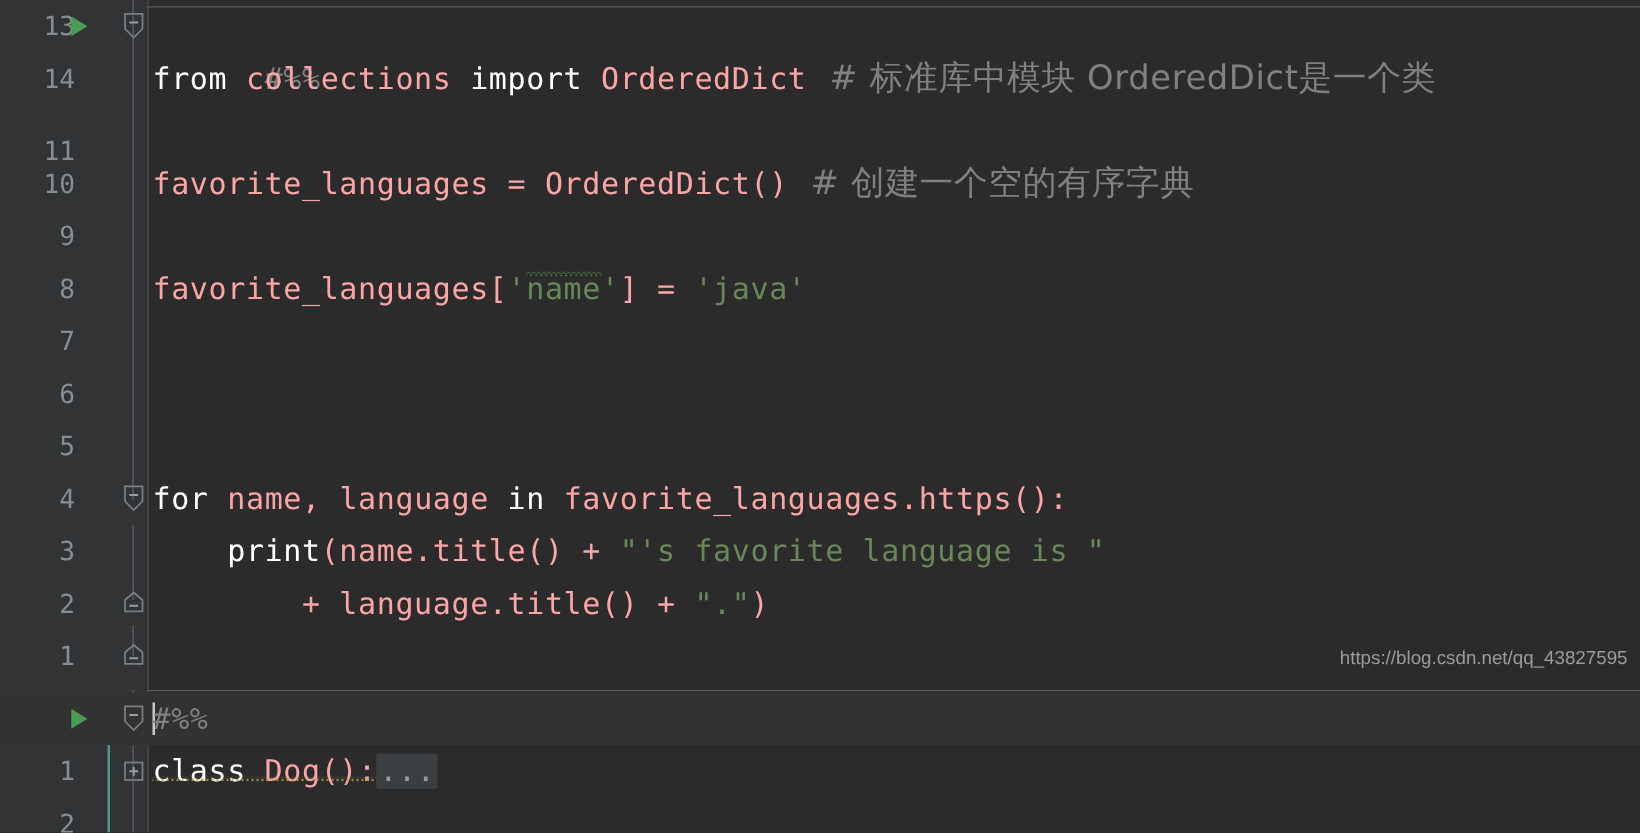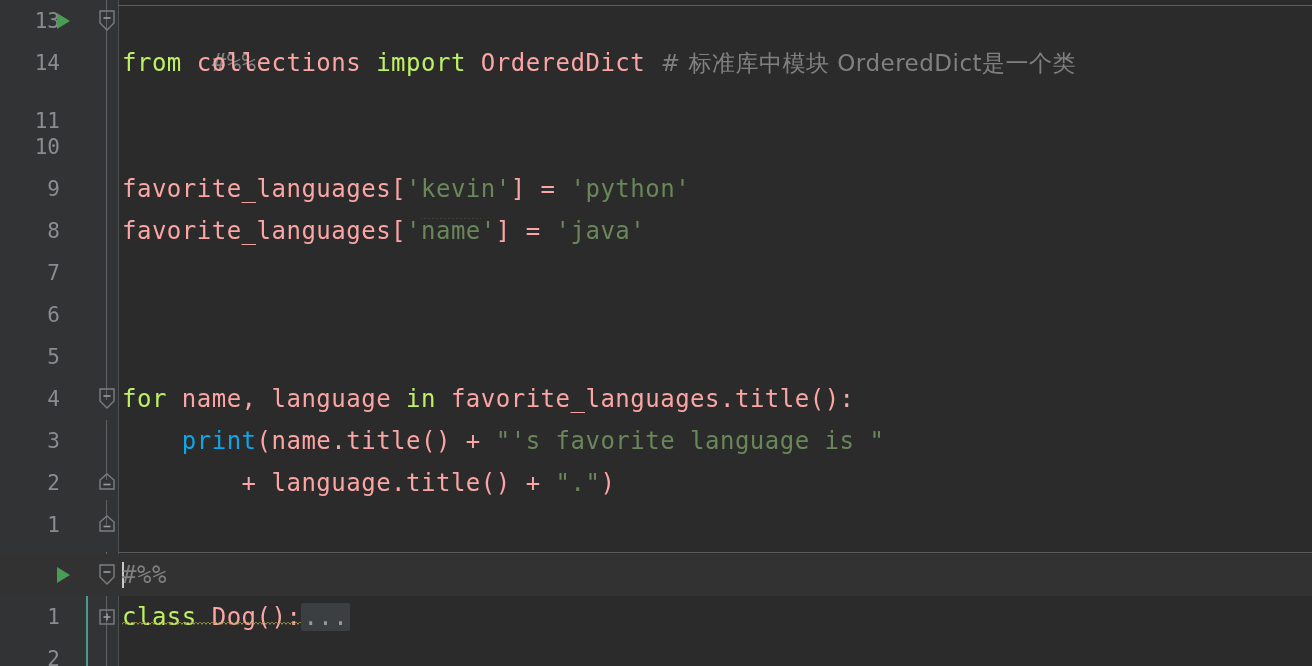--- a/index.html
+++ b/index.html
@@ -51,27 +51,27 @@
   
   .code{
     position:absolute;left:118px;top:0;height:42px;
     line-height:42px;white-space:pre;
     font-size:24px;letter-spacing:0.5px;
     font-family:"DejaVu Sans Mono","Liberation Mono",monospace;
     color:#a9b7c6;
   }
   .pad{padding-left:4px;}
 
-  .kw{color:#bef264;}
+  .kw{color:#ffffff;}
   .id{color:#fca5a5;}
   .str{color:#6a8759;}
   .cmt{color:#808080;}
-  .fn{color:#0ea5e9;}
-
-  .cn{font-family:"DejaVu Sans","Liberation Sans",sans-serif;font-size:23px;}
+  .fn{color:#ffffff;}
+
+  .cn{font-family:"DejaVu Sans","Liberation Sans",sans-serif;font-size:27px;}
 
   
   .sq-green{
     background-image:
       radial-gradient(circle at 2px 3px, transparent 1.6px, #5b8a4a 1.7px, transparent 2.3px);
     background-size:4px 4px;
     background-repeat:repeat-x;
     background-position:0 bottom 5px;
     padding-bottom:0px;
   }
@@ -146,25 +146,25 @@
     <span class="lineno">14</span>
     <span class="code pad"><span class="kw">from</span><span class="id"> collections </span><span class="kw">import</span><span class="id"> OrderedDict</span><span class="cmt cn">  # 标准库中模块 OrderedDict是一个类</span></span>
   </div>
 
   <div class="row" style="top:100px;padding-left:24px;">
     <span class="lineno">11</span>
   </div>
 
   <div class="row" style="top:126px;">
     <span class="lineno">10</span>
+    <span class="code pad"><span class="id">favorite_languages = OrderedDict()</span><span class="cmt cn">  # 创建一个空的有序字典</span></span>
   </div>
 
   <div class="row" style="top:168px;">
     <span class="lineno">9</span>
-    <span class="code pad"><span class="id">favorite_languages[</span><span class="str">'kevin'</span><span class="id">] = </span><span class="str">'python'</span></span>
   </div>
 
   <div class="row" style="top:210px;">
     <span class="lineno">8</span>
     <span class="code pad"><span class="id">favorite_languages[</span><span class="str">'</span><span class="str sq-green">name</span><span class="str">'</span><span class="id">] = </span><span class="str">'java'</span></span>
   </div>
 
   <div class="row" style="top:252px;">
     <span class="lineno">7</span>
   </div>
@@ -178,21 +178,21 @@
   </div>
 
   <div class="row" style="top:378px;">
     <span class="lineno">4</span>
     <span class="foldmark">
       <svg width="18" height="22" viewBox="0 0 18 22">
         <path d="M2 1 H16 V13 L9 20 L2 13 Z" fill="none" stroke="#7b7f82" stroke-width="1.4"></path>
         <line x1="5.5" y1="8" x2="12.5" y2="8" stroke="#9a9da0" stroke-width="1.6"></line>
       </svg>
     </span>
-    <span class="code pad"><span class="kw">for</span><span class="id"> name, language </span><span class="kw">in</span><span class="id"> favorite_languages.title():</span></span>
+    <span class="code pad"><span class="kw">for</span><span class="id"> name, language </span><span class="kw">in</span><span class="id"> favorite_languages.https():</span></span>
   </div>
 
   <div class="row" style="top:420px;">
     <span class="lineno">3</span>
     <span class="code pad"><span class="id">    </span><span class="fn">print</span><span class="id">(name.title() + </span><span class="str">"'s favorite language is "</span></span>
   </div>
 
   <div class="row" style="top:462px;">
     <span class="lineno">2</span>
     <span class="foldmark">
@@ -239,13 +239,14 @@
         <line x1="9" y1="5.5" x2="9" y2="12.5" stroke="#9a9da0" stroke-width="1.6"></line>
       </svg>
     </span>
     <span class="code pad"><span class="sq-yellow"><span class="kw">class</span><span class="id"> Dog():</span></span><span class="fold-ellipsis">...</span></span>
   </div>
 
   <div class="row" style="top:638px;">
     <span class="lineno">2</span>
   </div>
 
+  <div class="watermark">https://blog.csdn.net/qq_43827595</div>
 </div>
 
 </body></html>

